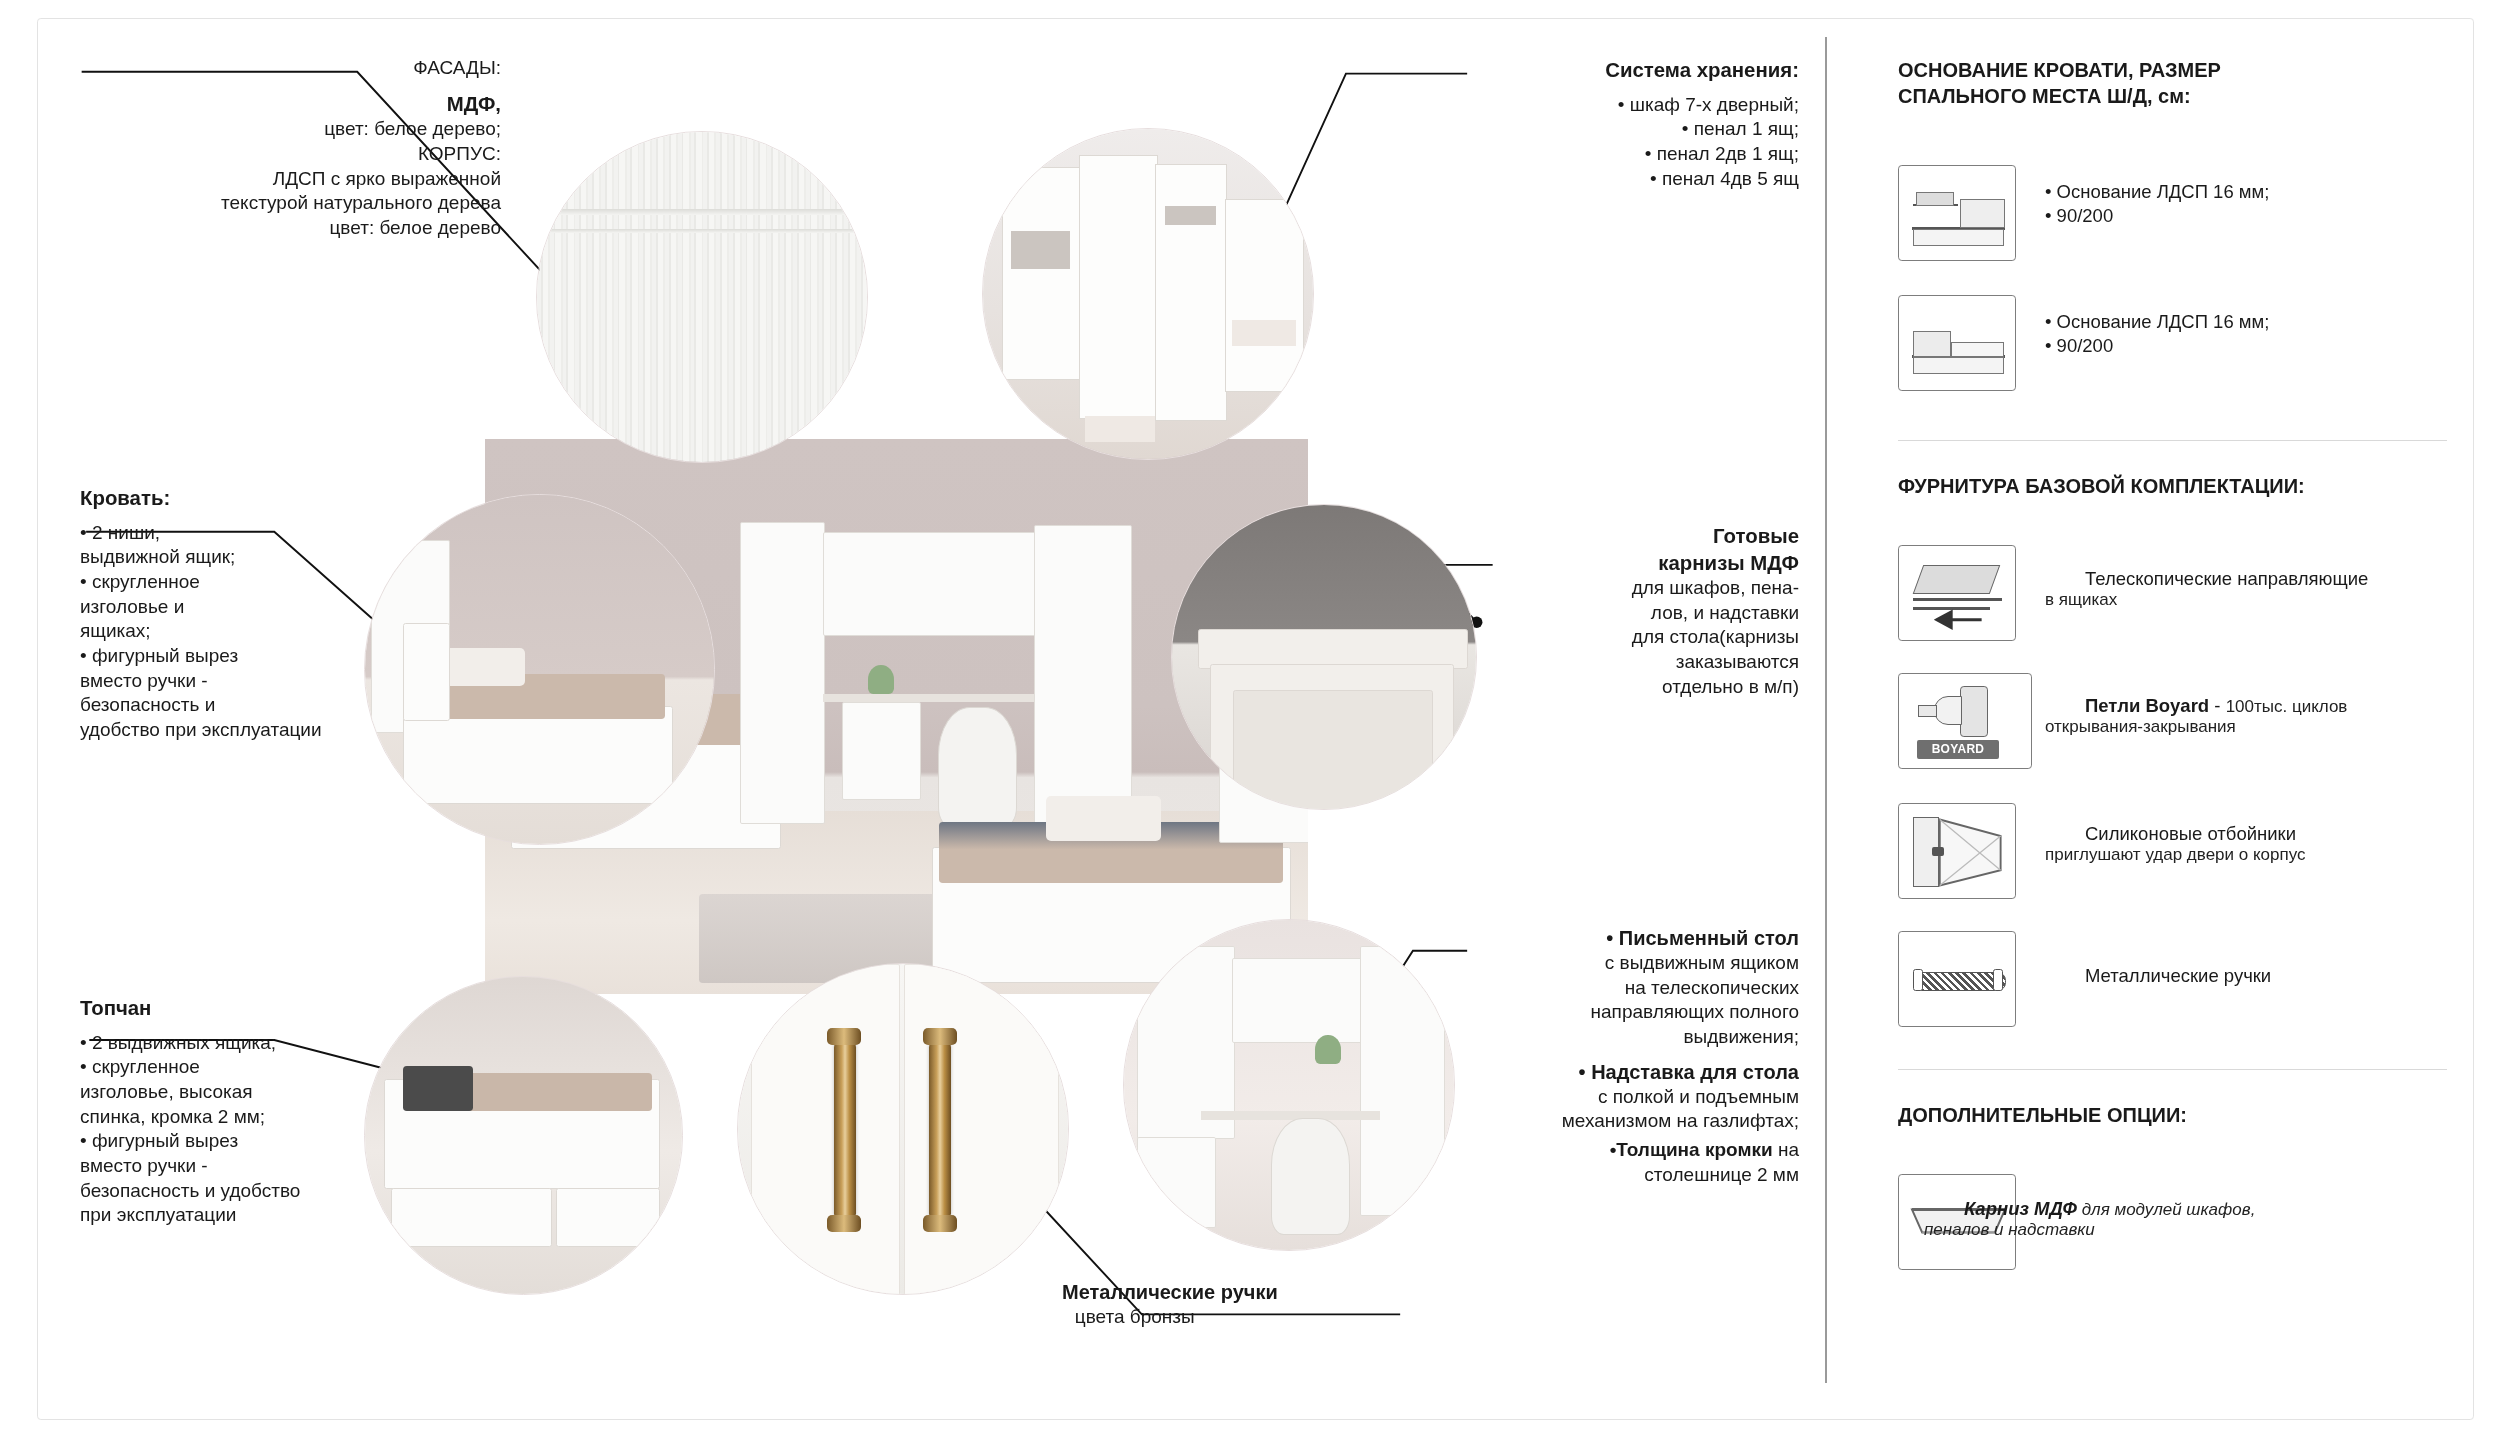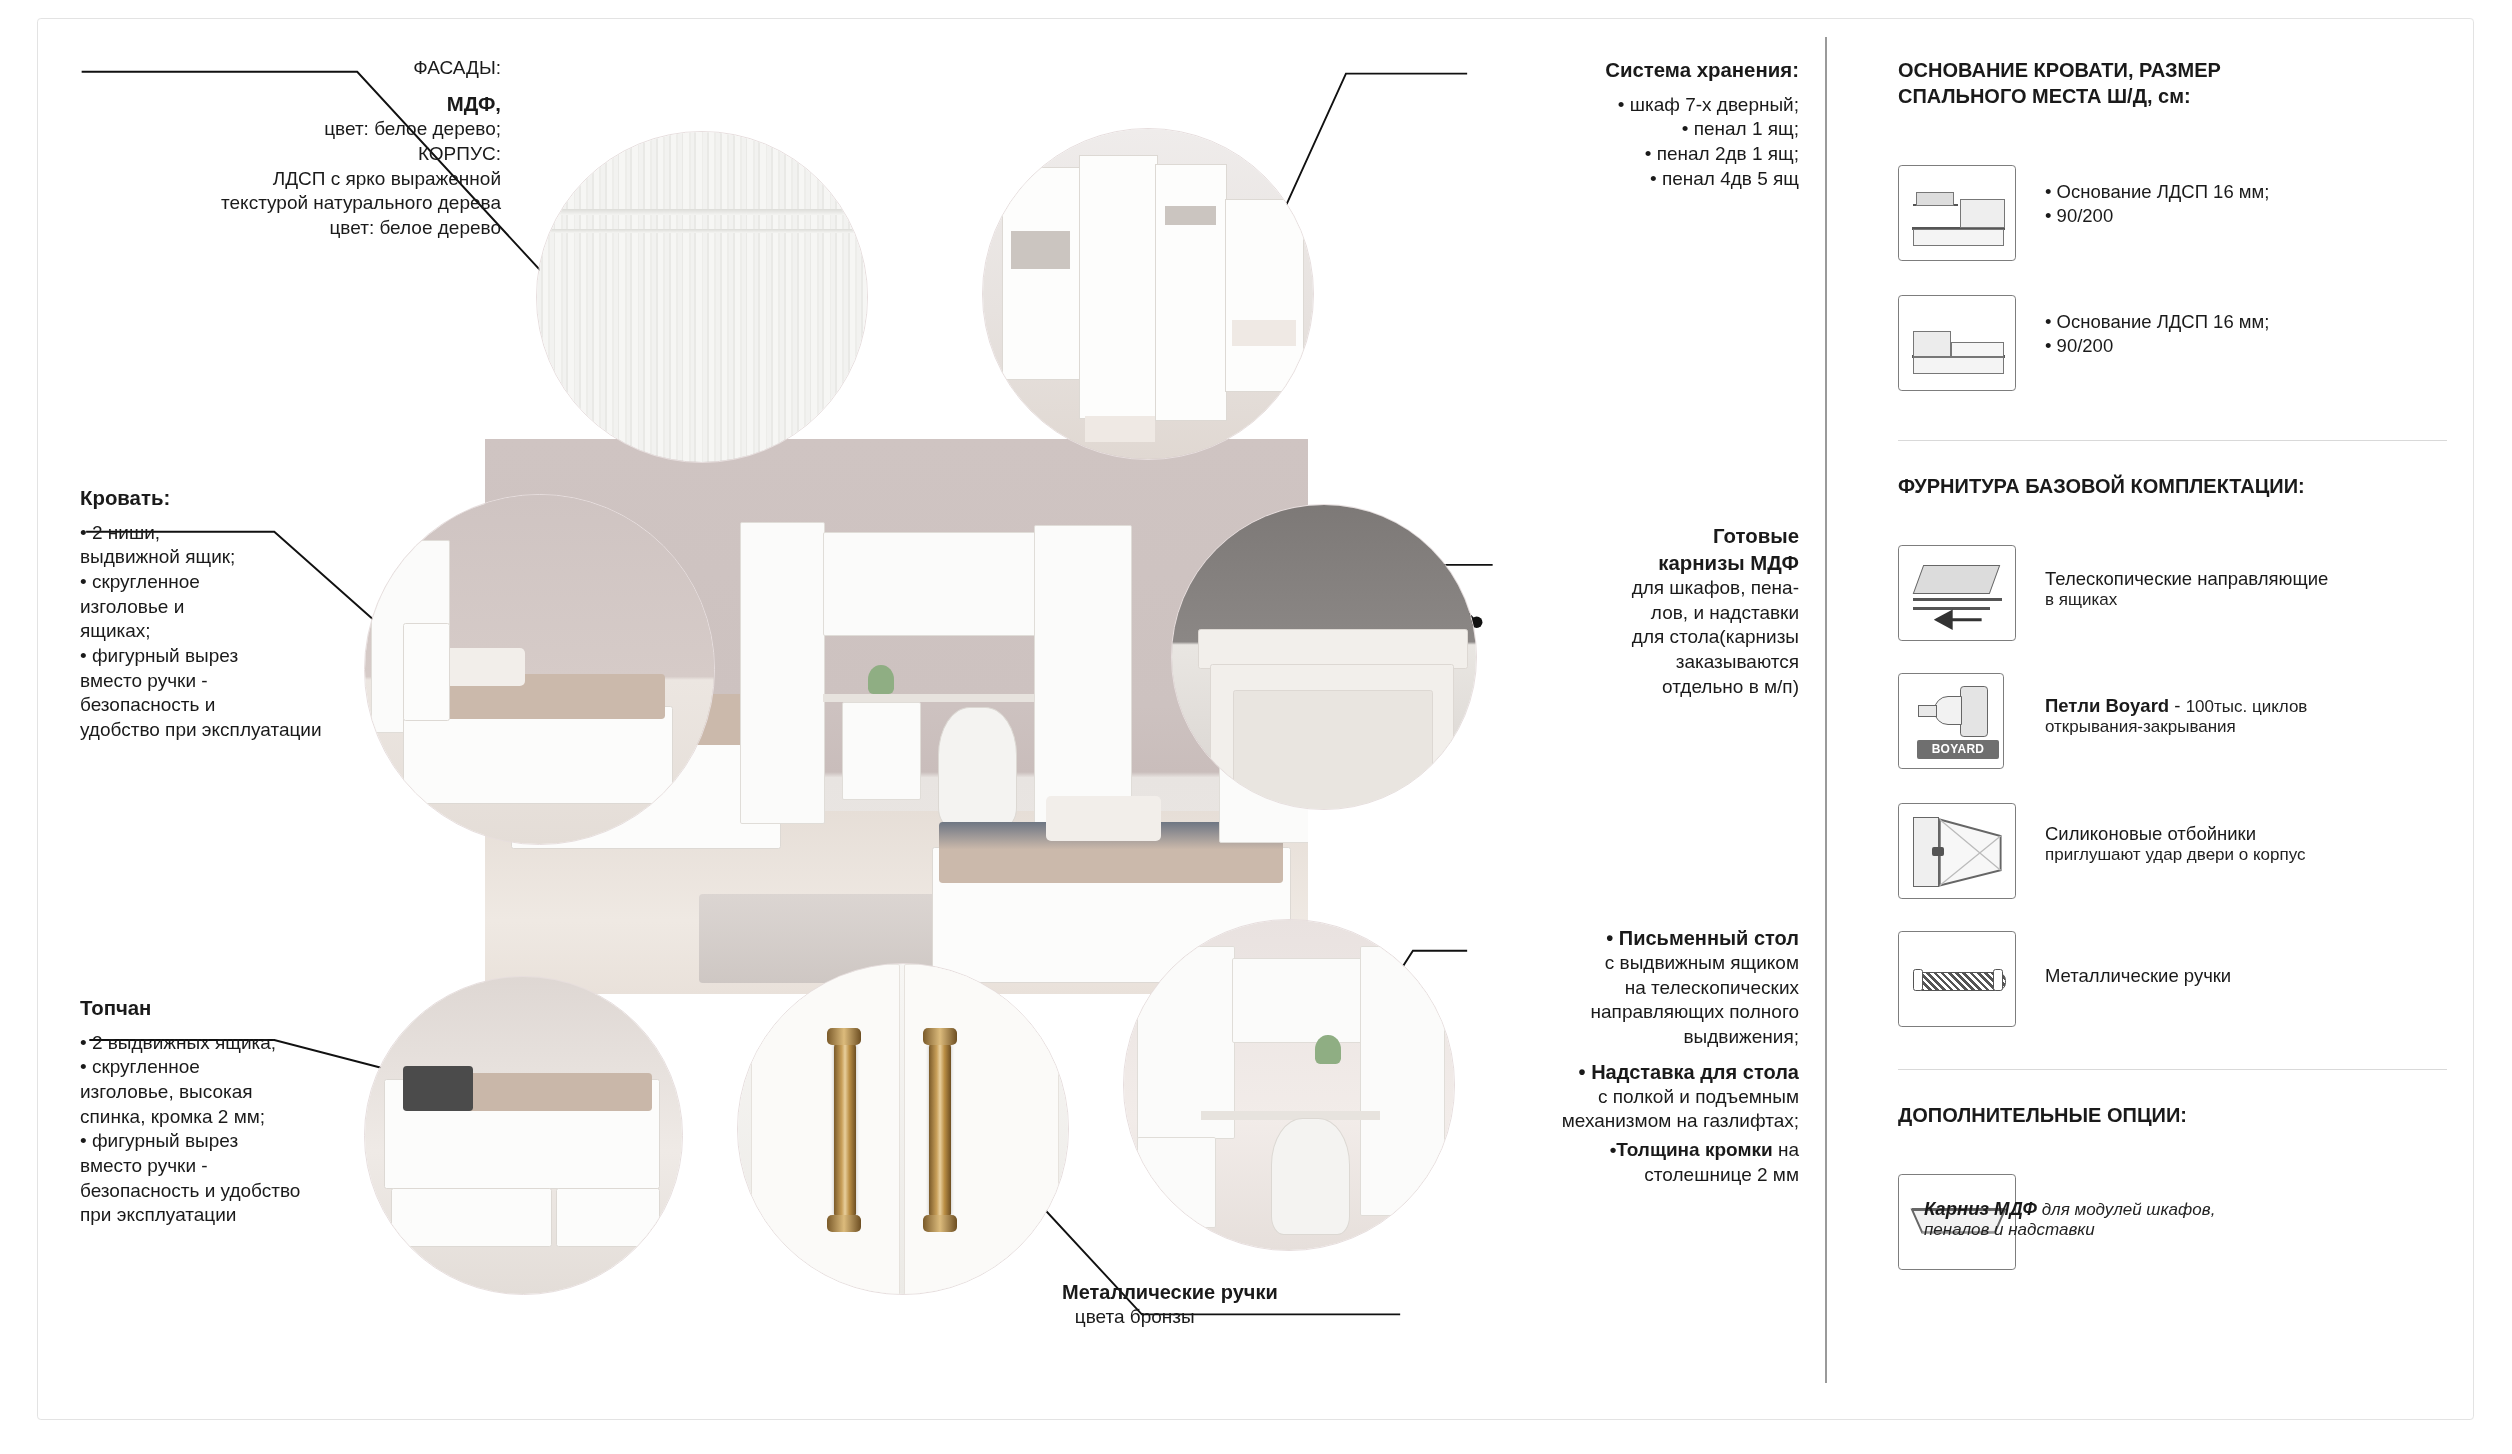--- a/index.html
+++ b/index.html
@@ -168,21 +168,21 @@
     position:absolute; height:1.3px; background:#d9d9d9;
   }
   .icon-box {
     position:absolute;
     border: 1.3px solid #7d7d7d;
     border-radius: 3.8px;
     background: #fff;
     box-sizing: border-box;
   }
   .feat-text { position:absolute; }
-  .feat-text .lbl { font-size: 18.5px; }
+  .feat-text .lbl { font-size: 18.5px; margin-left: 40px; }
   .feat-text .sub { font-size: 17px; color:#222; }
   .ic-line { position:absolute; background:#555; }
   .boyard-badge {
     position:absolute; background:#6f6f6f; color:#fff; font-size:12px;
     font-weight:bold; letter-spacing:0.3px; text-align:center;
     border-radius:1.9px;
   }
   .handle-ic {
     position:absolute; height:16.6px; border-radius:8.3px;
     border:1.3px solid #555;
@@ -448,21 +448,21 @@
     <div class="ic-line" style="left:14px; top:61px; width:77px; height:3.2px;"></div>
     <svg style="position:absolute; left:19px; top:61px;" width="70" height="25.5" viewBox="0 0 110 40">
       <path d="M100 20 L30 20 M30 20 L52 8 L52 32 Z" stroke="#333" stroke-width="5" fill="#333"></path>
     </svg>
   </div>
   <div class="feat-text" style="left:2045px; top:568px; width:434px;">
     <div class="lbl">Телескопические направляющие</div>
     <div class="sub">в ящиках</div>
   </div>
 
-  <div class="icon-box" style="left:1898px; top:673px; width:106px; height:96px;">
+  <div class="icon-box" style="left:1898px; top:673px; width:134px; height:96px;">
     <div class="ic-line" style="left:61px; top:11.5px; width:28px; height:51px; background:#e4e4e4; border:1.3px solid #666; box-sizing:border-box; border-radius:3.8px;"></div>
     <div class="ic-line" style="left:35px; top:22px; width:28px; height:29px; background:#f2f2f2; border:1.3px solid #666; box-sizing:border-box; border-radius:14px 0 0 14px;"></div>
     <div class="ic-line" style="left:19px; top:31px; width:19px; height:11.5px; background:#e9e9e9; border:1.3px solid #666; box-sizing:border-box;"></div>
     <div class="boyard-badge" style="left:18px; top:66px; width:82px; height:19px; line-height:19px;">BOYARD</div>
   </div>
   <div class="feat-text" style="left:2045px; top:695px; width:447px;">
     <div class="lbl">
       <span class="b">Петли Boyard</span><span> - </span><span class="sub">100тыс. циклов</span>
     </div>
     <div class="sub">открывания-закрывания</div>

